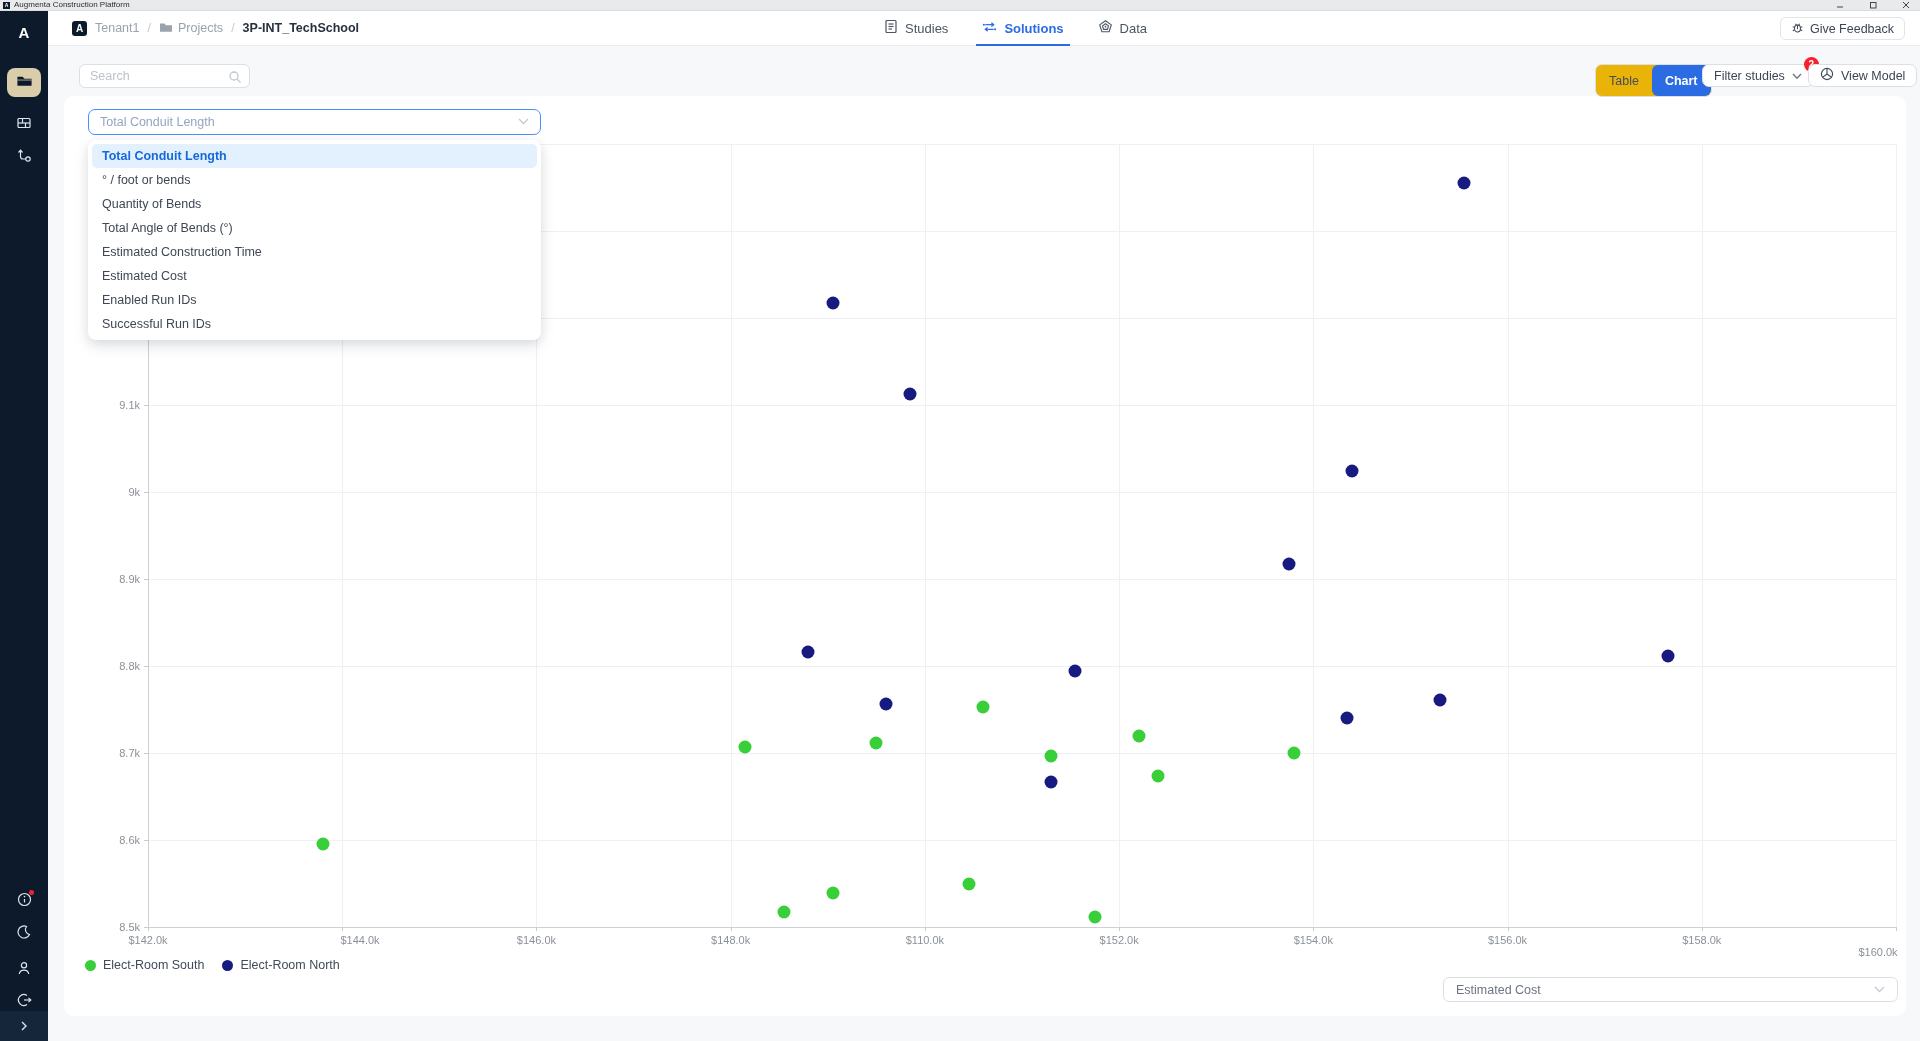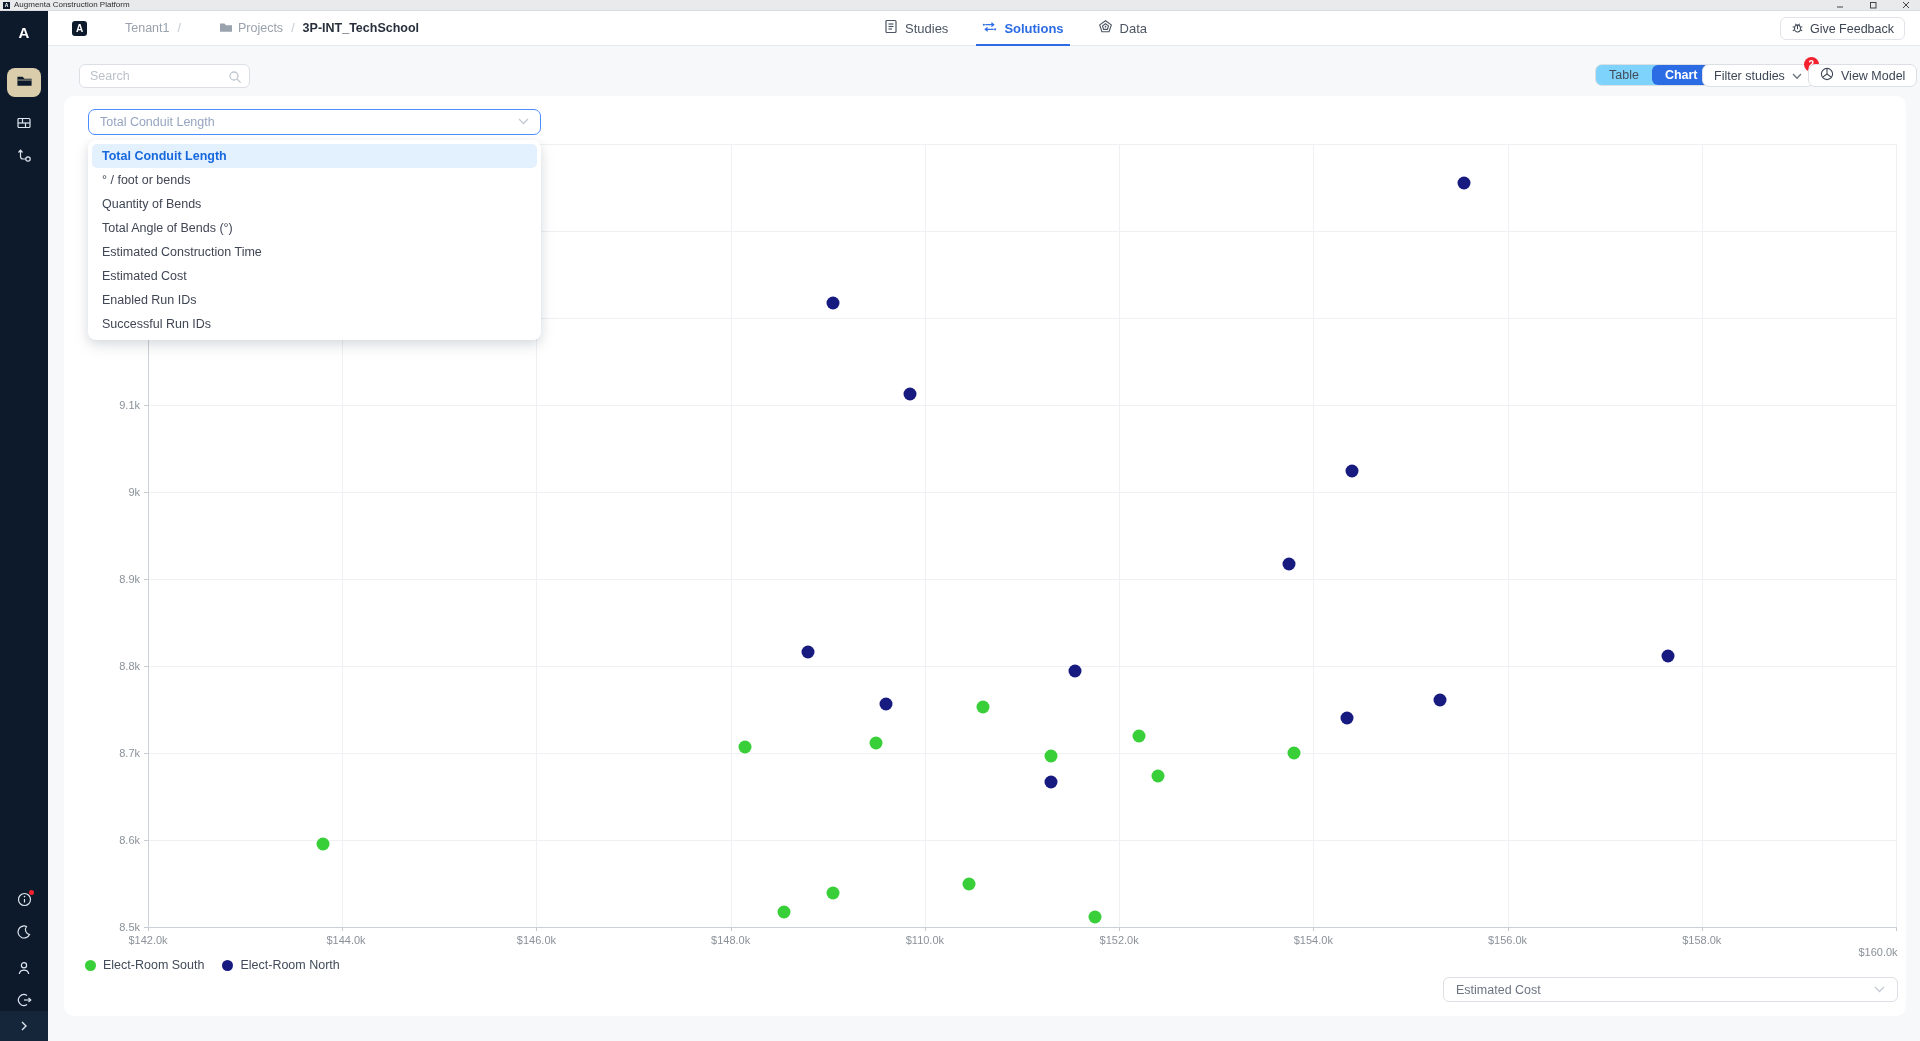--- a/index.html
+++ b/index.html
@@ -10,21 +10,21 @@
   .titlebar { position:absolute; top:0; left:0; right:0; height:11px; background:#e9eaec; border-bottom:1px solid #d9dbde; display:flex; align-items:center; z-index:20; }
   .titlebar .app-ico { width:7px; height:7px; margin-left:3px; background:#0d1a2b; color:#fff; font-size:5px; font-weight:bold; display:flex; align-items:center; justify-content:center; }
   .titlebar .t-text { font-size:8px; color:#2c2c2c; margin-left:4px; line-height:1; }
   .win-controls { margin-left:auto; display:flex; gap:26px; margin-right:10px; align-items:center; }
   .win-controls svg { display:block; }
 
   
   .header { position:absolute; top:11px; left:0; right:0; height:35px; background:#fff; border-bottom:1px solid #e7e9ec; z-index:15; }
   .crumbs { position:absolute; left:72px; top:0; height:100%; display:flex; align-items:center; gap:8px; }
   .crumb-logo { width:15px; height:15px; background:#0d1a2b; border-radius:3px; color:#fff; font-size:10px; font-weight:700; display:flex; align-items:center; justify-content:center; }
-  .crumb { font-size:12.5px; color:#99a2ad;margin-left:30px; }
+  .crumb { font-size:12.5px; color:#99a2ad; }
   .crumb-sep { font-size:12.5px; color:#c4cad1; }
   .crumb-current { font-size:12.5px; color:#28303d; font-weight:600; }
   .crumb-folder { display:flex; align-items:center; gap:5px; }
   .topnav { position:absolute; left:884px; top:0; height:100%; display:flex; gap:34px; }
   .nav-item { display:flex; align-items:center; gap:7px; font-size:13px; color:#4b5563; height:100%; position:relative; cursor:pointer; }
   .nav-item.active { color:var(--accent,#2b6be4); font-weight:600; }
   .nav-item.active::after { content:""; position:absolute; left:-6px; right:-6px; bottom:-1px; height:2px; background:var(--accent,#2b6be4); }
   .feedback-btn { position:absolute; right:15px; top:6px; height:23px; background:#fff; border:1px solid #e1e4e8; border-radius:6px; display:flex; align-items:center; gap:6px; padding:0 10px; font-size:12.5px; color:#3d4654; cursor:pointer; }
 
   
@@ -33,21 +33,21 @@
   .side-item { position:absolute; left:7px; width:34px; height:29px; border-radius:8px; display:flex; align-items:center; justify-content:center; cursor:pointer; }
   .side-item.active { background:var(--sidebar-active,#d9cdab); }
   .side-bottom { position:absolute; bottom:0; left:0; width:100%; height:30px; background:#15253a; display:flex; align-items:center; justify-content:center; cursor:pointer; }
   .dot-badge { position:absolute; width:5px; height:5px; border-radius:50%; background:var(--badge,#f5222d); right:9px; top:2px; }
 
   
   .search-box { position:absolute; left:79px; top:64px; width:171px; height:24px; background:#fff; border:1px solid #dcdfe3; border-radius:6px; z-index:5; }
   .search-box input { position:absolute; inset:0; border:0; outline:0; background:transparent; padding:0 26px 0 10px; font-size:12.5px; color:#4a5260; font-family:inherit; }
   .search-box input::placeholder { color:#bcc2ca; }
   .search-ico { position:absolute; right:7px; top:5px; }
-  .seg { position:absolute; left:1595px; top:64px; height:22px; display:flex; border:1px solid #dcdfe3; border-radius:7px; background:#7dd3fc; overflow:hidden; z-index:5; }
+  .seg { position:absolute; left:1595px; top:64px; height:33px; display:flex; border:1px solid #dcdfe3; border-radius:7px; background:#eab308; overflow:hidden; z-index:5; }
   .seg-opt { display:flex; align-items:center; padding:0 13px; font-size:12.5px; color:#454c59; cursor:pointer; }
   .seg-opt.selected { background:var(--accent,#2b6be4); color:#fff; border-radius:6px; font-weight:600; }
   .btn { position:absolute; top:64px; height:23px; background:#fff; border:1px solid #dcdfe3; border-radius:7px; display:flex; align-items:center; gap:7px; padding:0 11px; font-size:12.5px; color:#3d4654; cursor:pointer; z-index:5; }
   .filter-btn { left:1702px; }
   .vm-btn { left:1808px; }
   .num-badge { position:absolute; right:-6px; top:-8px; min-width:15px; height:15px; border-radius:8px; background:var(--badge,#f5222d); color:#fff; font-size:10px; font-weight:700; display:flex; align-items:center; justify-content:center; padding:0 4px; }
 
   
   .card { position:absolute; left:64px; top:96px; width:1842px; height:920px; background:#fff; border-radius:10px; z-index:1; }
   .chart { position:absolute; inset:0; z-index:2; }
@@ -266,21 +266,21 @@
       <div class="ax-label" style="left: 96px; top: 747px; width: 44px; text-align: right;">8.7k</div>
       <div class="gridline" style="left: 148px; top: 840px; width: 1748px; height: 1px;"></div>
       <div class="tick" style="left: 144px; top: 840px; width: 4px; height: 1px;"></div>
       <div class="ax-label" style="left: 96px; top: 834px; width: 44px; text-align: right;">8.6k</div>
       <div class="tick" style="left: 144px; top: 927px; width: 4px; height: 1px;"></div>
       <div class="ax-label" style="left: 96px; top: 921px; width: 44px; text-align: right;">8.5k</div>
       <div class="tick" style="left: 148px; top: 927px; width: 1px; height: 4px;"></div>
       <div class="ax-label" style="left: 148px; top: 934px; transform: translateX(-50%);">$142.0k</div>
       <div class="gridline" style="left: 342.222px; top: 144px; width: 1px; height: 783px;"></div>
       <div class="tick" style="left: 342.222px; top: 927px; width: 1px; height: 4px;"></div>
-      <div class="ax-label" style="left: 346px; top: 934px; transform: translateX(-50%);">$144.0k</div>
+      <div class="ax-label" style="left: 360px; top: 934px; transform: translateX(-50%);">$144.0k</div>
       <div class="gridline" style="left: 536.444px; top: 144px; width: 1px; height: 783px;"></div>
       <div class="tick" style="left: 536.444px; top: 927px; width: 1px; height: 4px;"></div>
       <div class="ax-label" style="left: 536.444px; top: 934px; transform: translateX(-50%);">$146.0k</div>
       <div class="gridline" style="left: 730.667px; top: 144px; width: 1px; height: 783px;"></div>
       <div class="tick" style="left: 730.667px; top: 927px; width: 1px; height: 4px;"></div>
       <div class="ax-label" style="left: 730.667px; top: 934px; transform: translateX(-50%);">$148.0k</div>
       <div class="gridline" style="left: 924.889px; top: 144px; width: 1px; height: 783px;"></div>
       <div class="tick" style="left: 924.889px; top: 927px; width: 1px; height: 4px;"></div>
       <div class="ax-label" style="left: 924.889px; top: 934px; transform: translateX(-50%);">$110.0k</div>
       <div class="gridline" style="left: 1119.11px; top: 144px; width: 1px; height: 783px;"></div>

